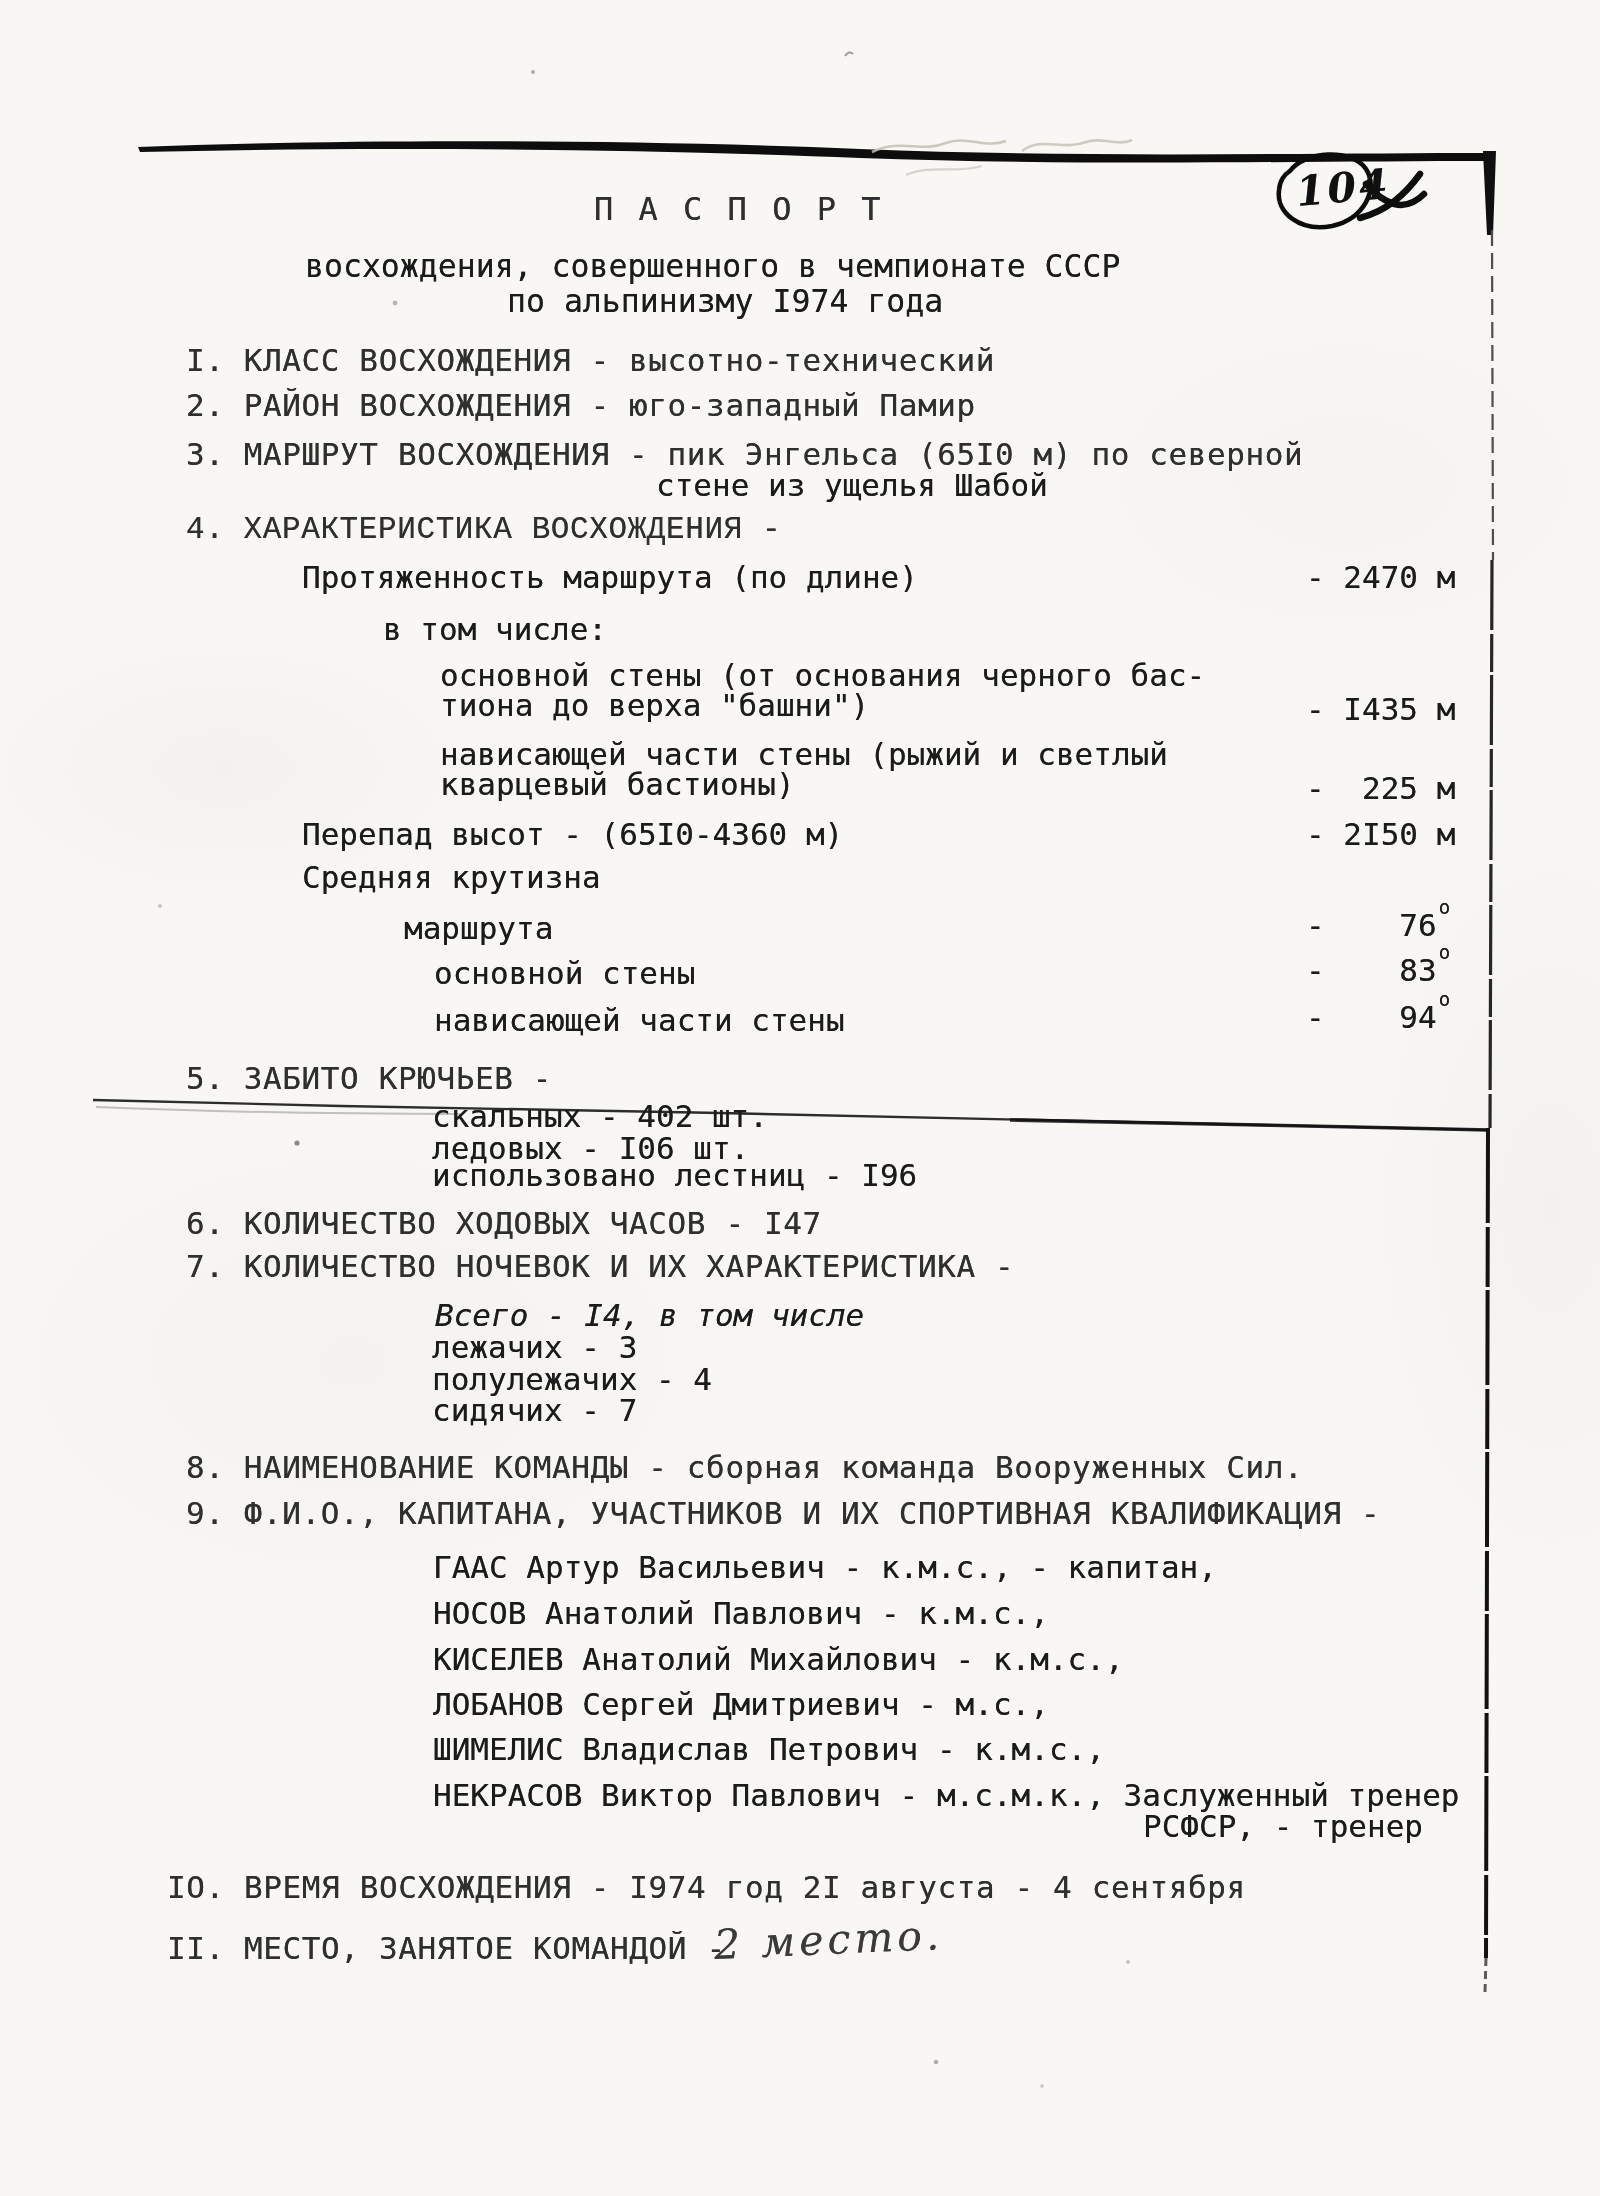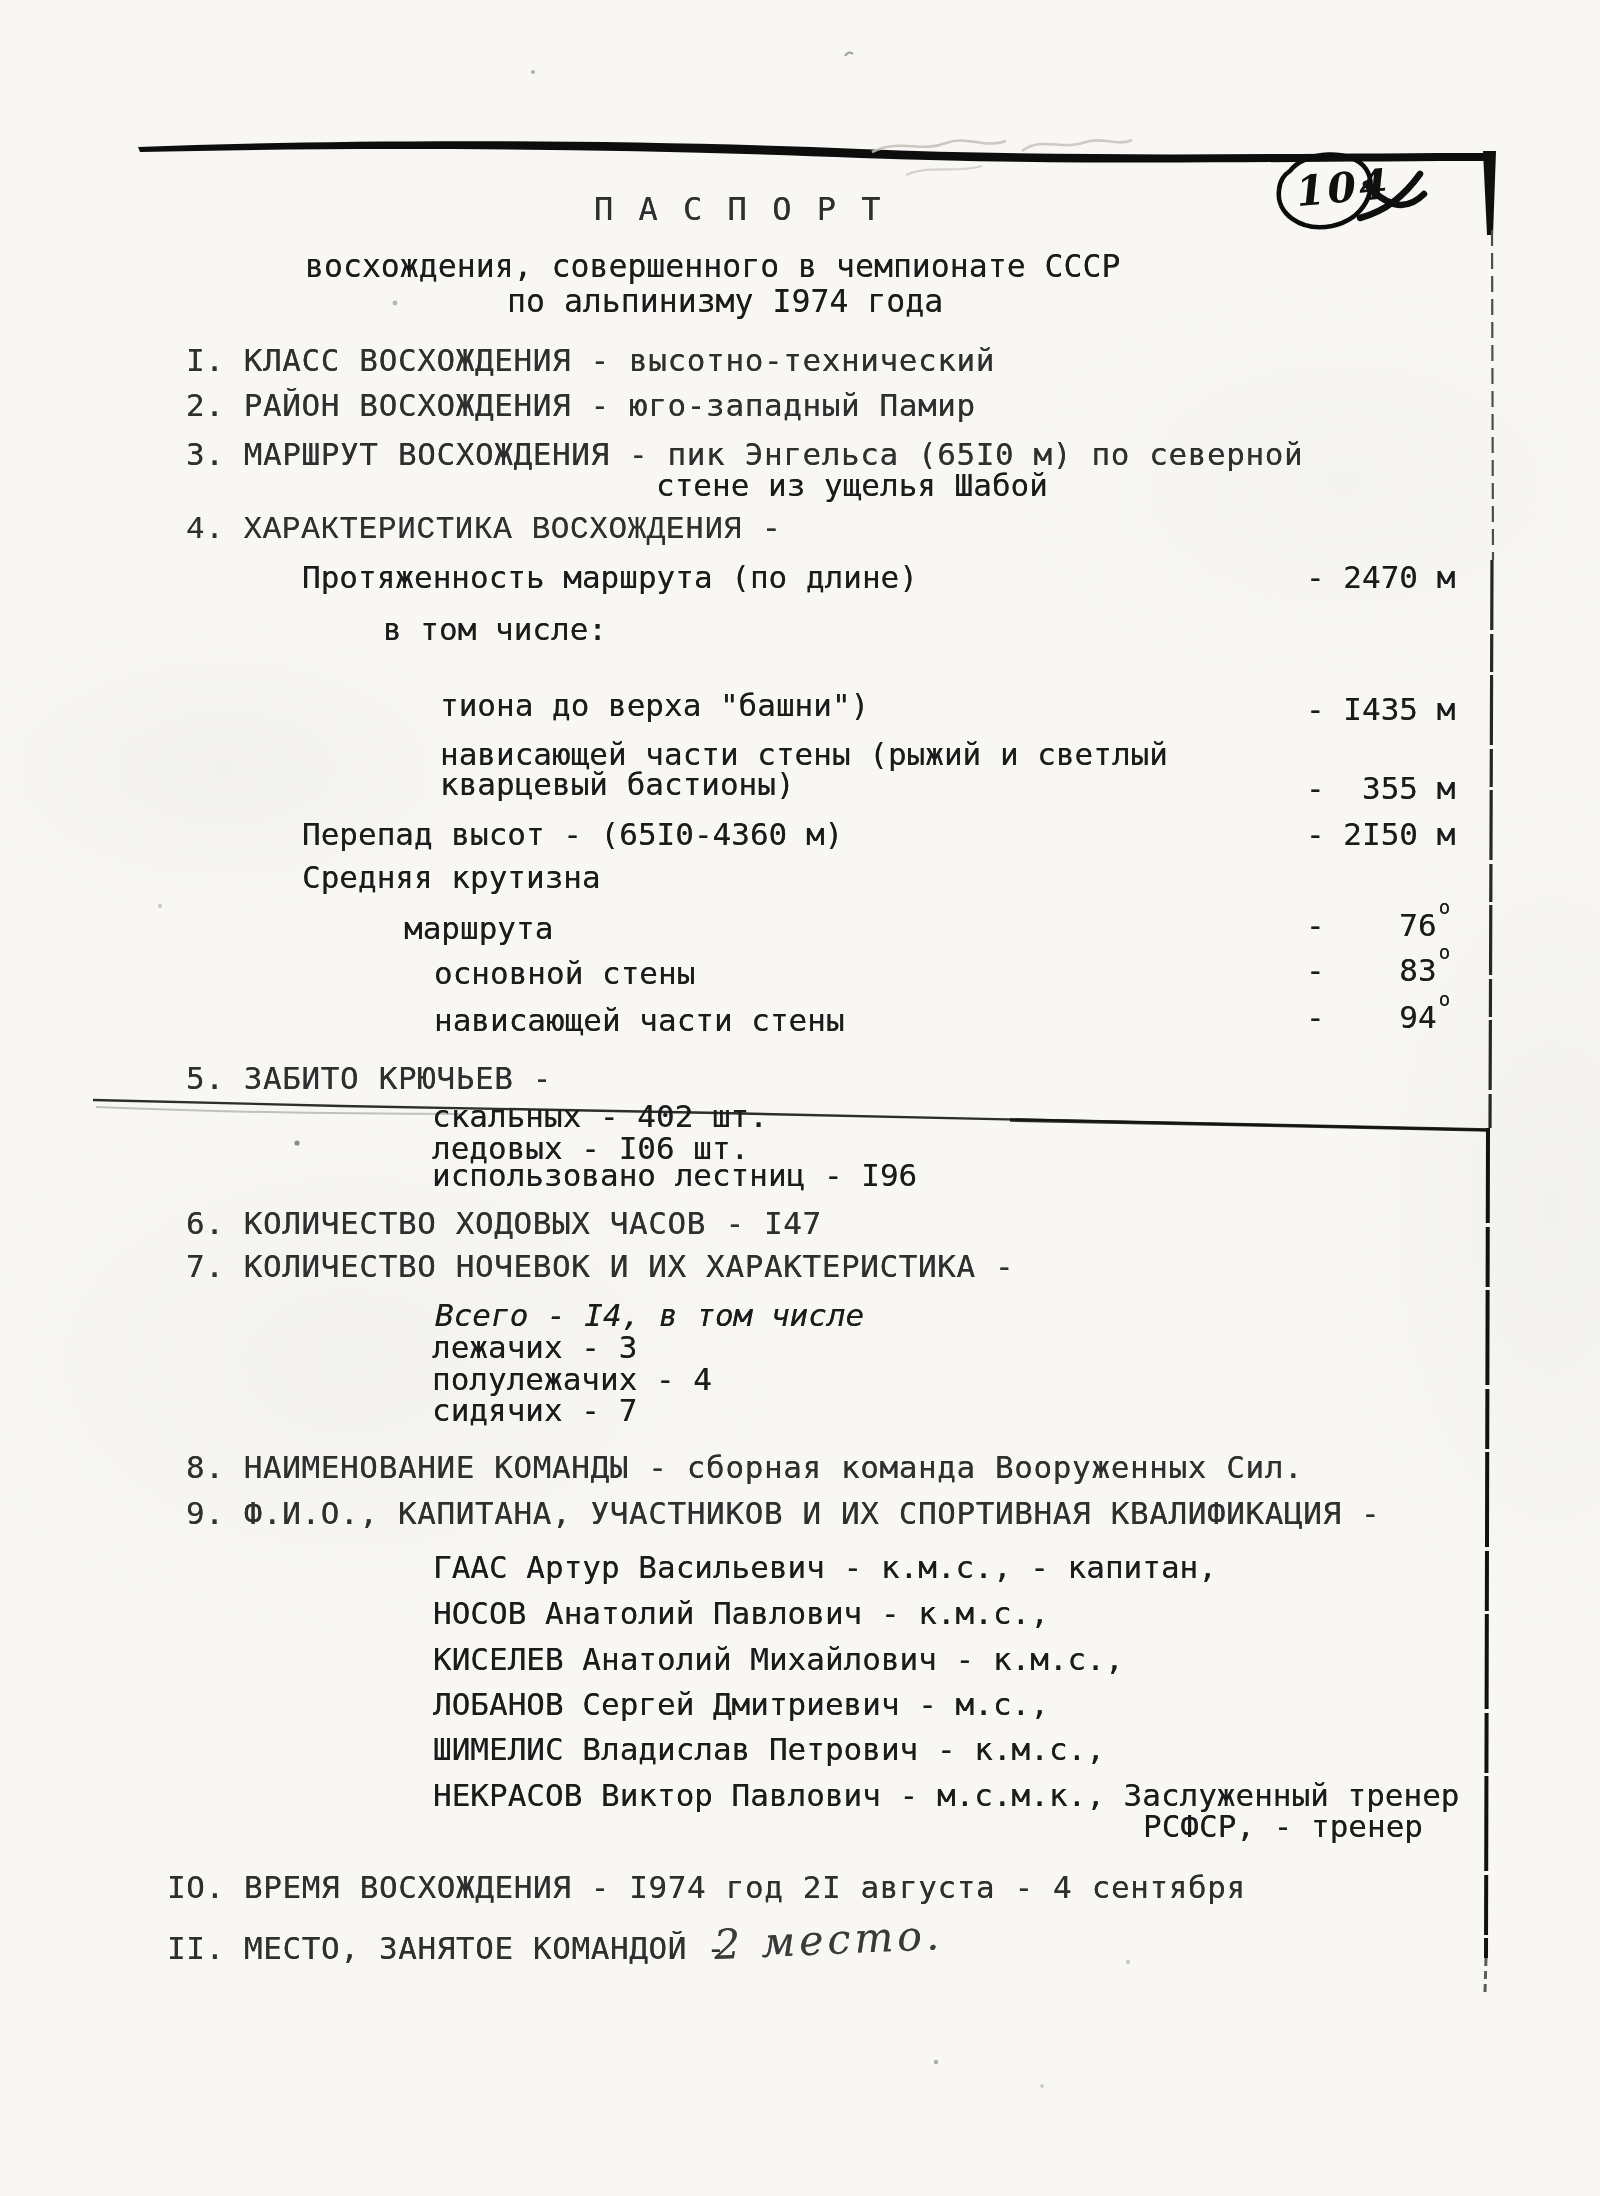--- a/index.html
+++ b/index.html
@@ -86,25 +86,26 @@
 
   <div class="ln lbl" style="left:186px;top:344px;">I. КЛАСС ВОСХОЖДЕНИЯ - высотно-технический</div>
   <div class="ln lbl" style="left:186px;top:389px;">2. РАЙОН ВОСХОЖДЕНИЯ - юго-западный Памир</div>
   <div class="ln lbl" style="left:186px;top:438px;">3. МАРШРУТ ВОСХОЖДЕНИЯ - пик Энгельса (65I0 м) по северной</div>
   <div class="ln" style="left:656px;top:469px;">стене из ущелья Шабой</div>
 
   <div class="ln lbl" style="left:186px;top:513px;font-family:Liberation Mono, monospace;">4. ХАРАКТЕРИСТИКА ВОСХОЖДЕНИЯ -</div>
   <div class="ln" style="left:302px;top:561px;">Протяженность маршрута (по длине)</div>
   <div class="ln val" style="top:561px;">- 2470 м</div>
   <div class="ln" style="left:383px;top:613px;">в том числе:</div>
+  <div class="ln" style="left:440px;top:659px;">основной стены (от основания черного бас-</div>
   <div class="ln" style="left:440px;top:689px;">тиона до верха "башни")</div>
   <div class="ln val" style="top:693px;">- I435 м</div>
   <div class="ln" style="left:440px;top:738px;">нависающей части стены (рыжий и светлый</div>
   <div class="ln" style="left:440px;top:768px;">кварцевый бастионы)</div>
-  <div class="ln val" style="top:772px;">-  355 м</div>
+  <div class="ln val" style="top:772px;">-  225 м</div>
   <div class="ln" style="left:302px;top:818px;">Перепад высот - (65I0-4360 м)</div>
   <div class="ln val" style="top:818px;">- 2I50 м</div>
   <div class="ln" style="left:302px;top:861px;">Средняя крутизна</div>
   <div class="ln" style="left:404px;top:912px;">маршрута</div>
   <div class="ln val" style="top:908px;"><span>-    76</span><sup class="deg">о</sup></div>
   <div class="ln" style="left:434px;top:957px;text-align:right;">основной стены</div>
   <div class="ln val" style="top:953px;"><span>-    83</span><sup class="deg">о</sup></div>
   <div class="ln" style="left:434px;top:1004px;">нависающей части стены</div>
   <div class="ln val" style="top:1000px;"><span>-    94</span><sup class="deg">о</sup></div>
 

